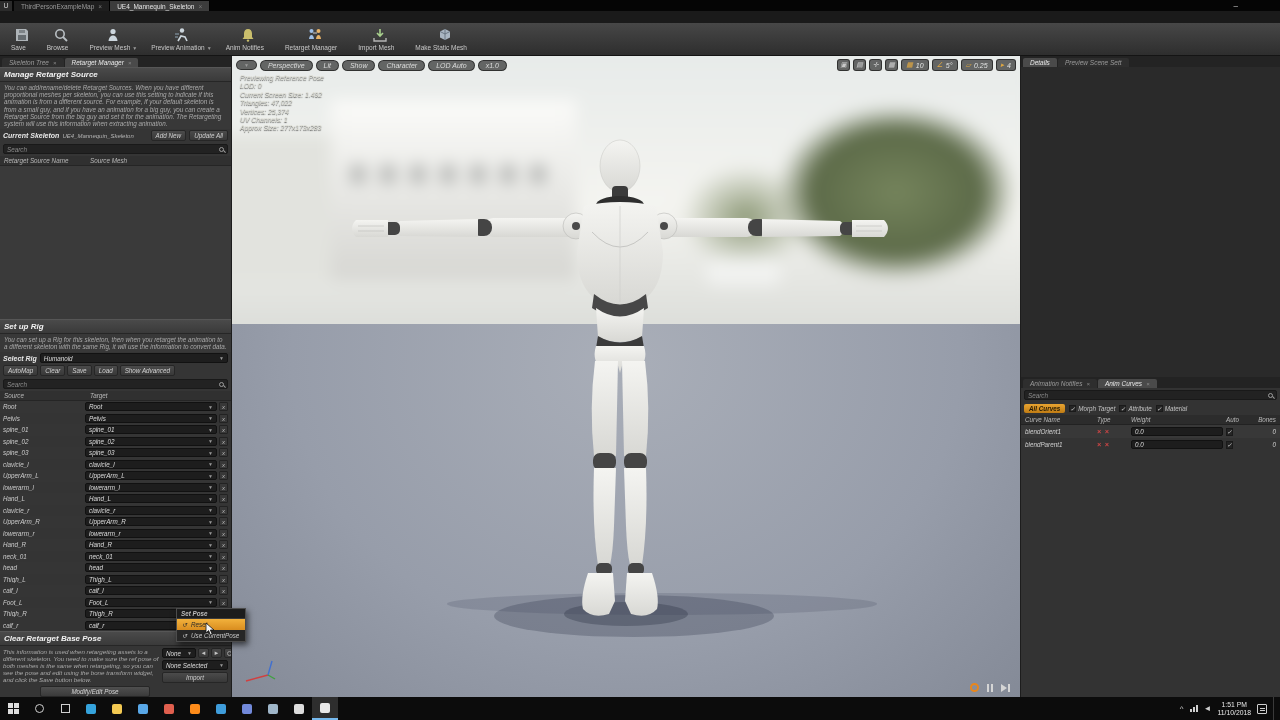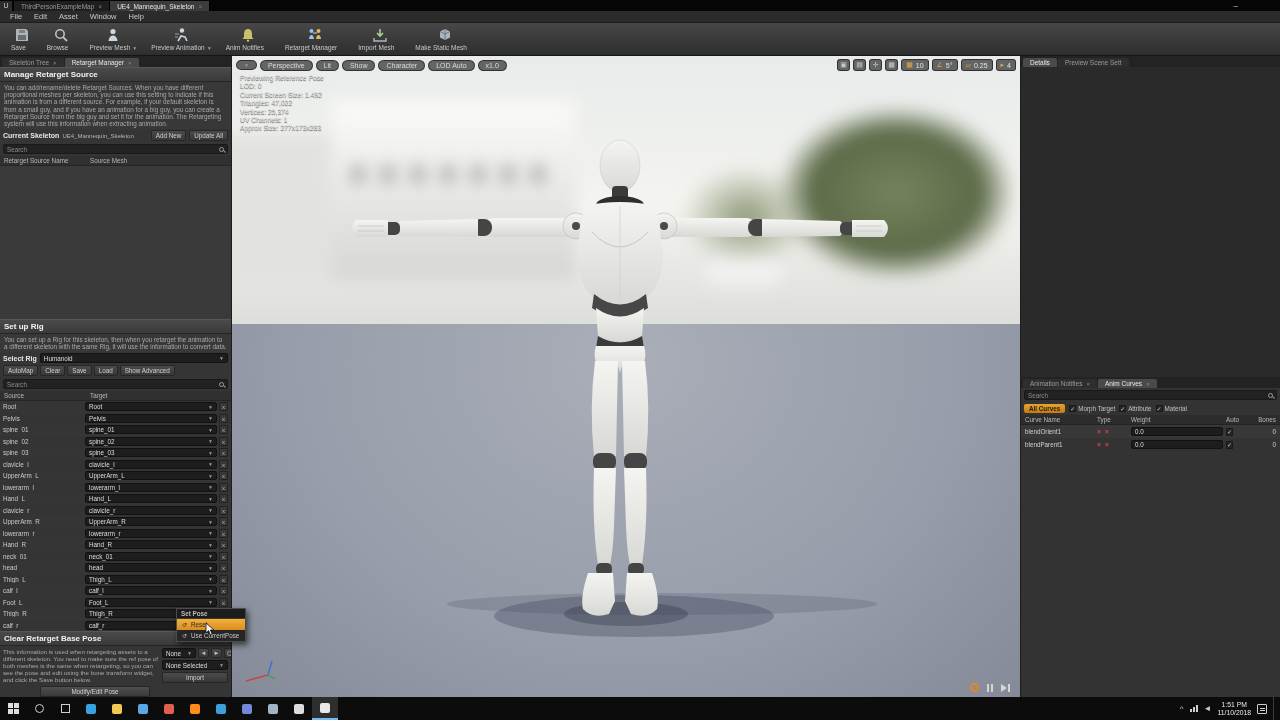--- a/index.html
+++ b/index.html
@@ -20,21 +20,21 @@
 
   
   .toolbar{position:absolute;top:23px;left:0;right:0;height:33px;background:linear-gradient(#474747,#2e2e2e);display:flex;align-items:stretch;padding:1px 4px;border-bottom:1px solid #141414;}
   .tb-btn{display:flex;flex-direction:column;align-items:center;justify-content:center;padding:1px 7px;font-size:6.5px;color:#c9c9c9;white-space:nowrap;}
   .tb-btn .tb-ico{width:16px;height:16px;}
   .tb-btn svg{width:16px;height:16px;display:block;}
   .tb-lab{display:flex;align-items:center;gap:2px;margin-top:1px;}
   .tb-dd{font-size:5px;color:#9a9a9a;}
 
   
-  .main{position:absolute;top:56px;left:0;right:0;bottom:23px;display:flex;}
+  .main{position:absolute;top:56px;left:0;right:0;bottom:23px;display:flex;font-style:italic;}
   .left-panel{width:232px;background:#353535;display:flex;flex-direction:column;overflow:hidden;border-right:1px solid #1d1d1d;}
   .viewport{flex:1;position:relative;background:#8f95a1;overflow:hidden;}
   .right-panel{width:260px;background:#2d2d2d;border-left:1px solid #1d1d1d;display:flex;flex-direction:column;overflow:hidden;}
 
   
   .ptab-row{height:11px;background:#232323;display:flex;align-items:flex-end;padding-left:2px;flex:none;}
   .ptab{font-size:6.5px;padding:1px 7px;background:#2e2e2e;color:#9a9a9a;border-radius:2px 2px 0 0;margin-right:1px;display:flex;gap:4px;align-items:center;white-space:nowrap;}
   .ptab.active{background:#4a4a4a;color:#e8e8e8;}
   .ptab .tab-close{font-size:6px;color:#8a8a8a;}
 
@@ -161,34 +161,20 @@
         </div>
 
         <div class="app-tab active">
           <span>UE4_Mannequin_Skeleton</span>
           <span class="tab-close">×</span>
         </div>
       </div>
     <div class="win-controls">–</div>
   </div>
 
-  <div class="menubar">
-    <div style="display:flex;">
-
-        <div class="menu-item">File</div>
-
-        <div class="menu-item">Edit</div>
-
-        <div class="menu-item">Asset</div>
-
-        <div class="menu-item">Window</div>
-
-        <div class="menu-item">Help</div>
-      </div>
-  </div>
 
   <div class="toolbar">
     <div style="display:flex;">
 
         <div class="tb-btn">
           <span class="tb-ico">
             <svg viewBox="0 0 16 16">
               <path d="M2 2h10l2 2v10H2z" fill="#aeb4b8"></path>
               <rect x="4" y="8" width="8" height="5" fill="#666c70"></rect>
               <rect x="5" y="3" width="6" height="3" fill="#7d8387"></rect>

